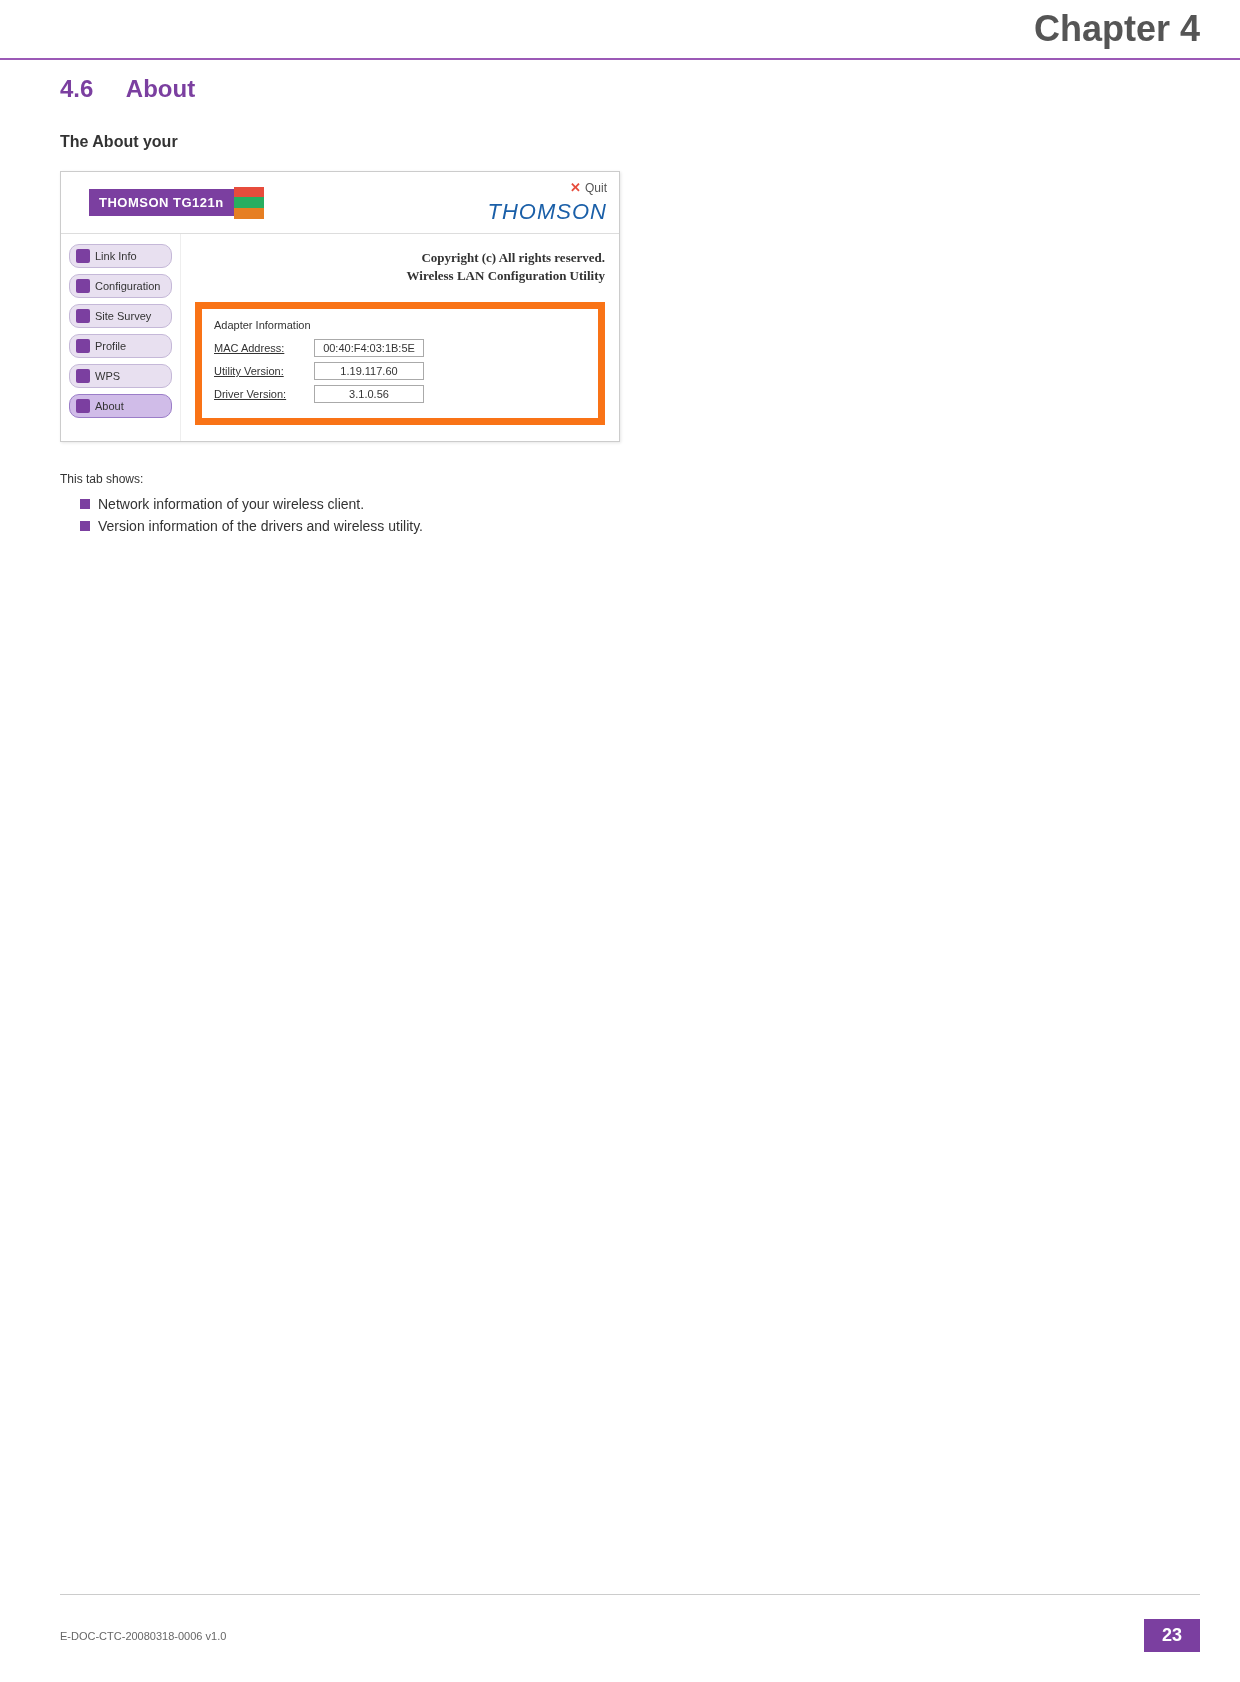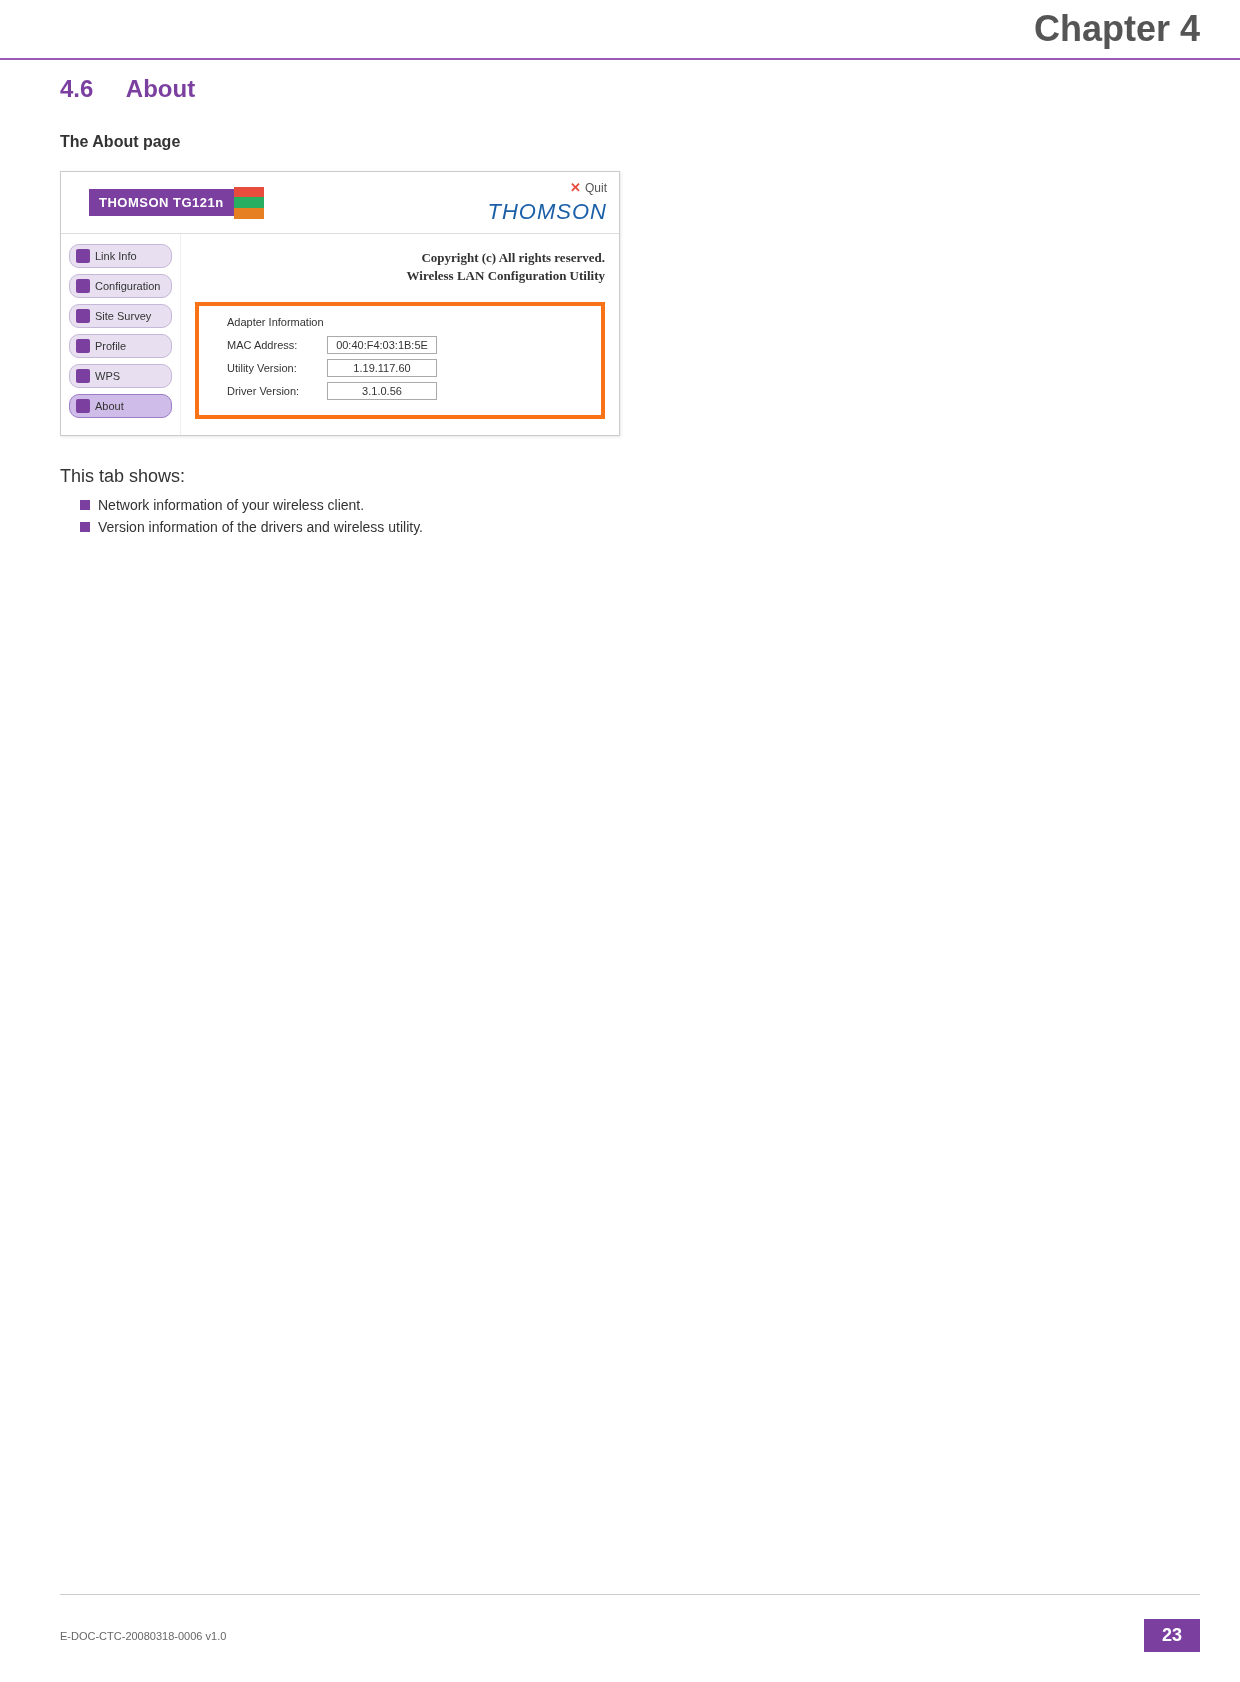--- a/index.html
+++ b/index.html
@@ -172,52 +172,53 @@
     .copyright-text {
       font-size: 13px;
       font-weight: bold;
       color: #333;
       font-family: 'Times New Roman', serif;
       margin-bottom: 2px;
     }
 
     
     .adapter-box {
-      border: 4px solid #f97316;
-      padding: 10px 28px;
+      border: 7px solid #f97316;
+      padding: 10px 12px;
       background: #fff;
     }
     .adapter-box-title {
       font-size: 11px;
       color: #333;
       margin-bottom: 8px;
       font-weight: normal;
     }
     .adapter-row {
       display: flex;
       align-items: center;
       margin-bottom: 5px;
       font-size: 11px;
     }
     .adapter-label {
       width: 100px;
       color: #333;
+      text-decoration: underline;
     }
     .adapter-value {
       border: 1px solid #aaa;
       padding: 2px 8px;
       background: #fff;
       font-size: 11px;
       min-width: 110px;
       text-align: center;
     }
 
     
     .body-text {
-      font-size: 18px;
+      font-size: 12px;
       color: #333;
       margin-bottom: 10px;
     }
     .bullet-list {
       list-style: none;
       padding-left: 20px;
     }
     .bullet-list li {
       display: flex;
       align-items: flex-start;
@@ -268,21 +269,21 @@
 </div>
 
 <div class="main-content">
 
   <div class="section-heading">
     <span>4.6</span>
     &nbsp;&nbsp;&nbsp;
     <span>About</span>
   </div>
 
-  <div class="sub-heading">The About page</div>
+  <div class="sub-heading">The About your</div>
 
   <div class="screenshot-container">
 
     <div class="app-header">
       <div class="app-logo">
         <div class="app-logo-text">THOMSON TG121n</div>
         <div class="app-logo-flag">
           <div class="flag-top"></div>
           <div class="flag-mid"></div>
           <div class="flag-bot"></div>

